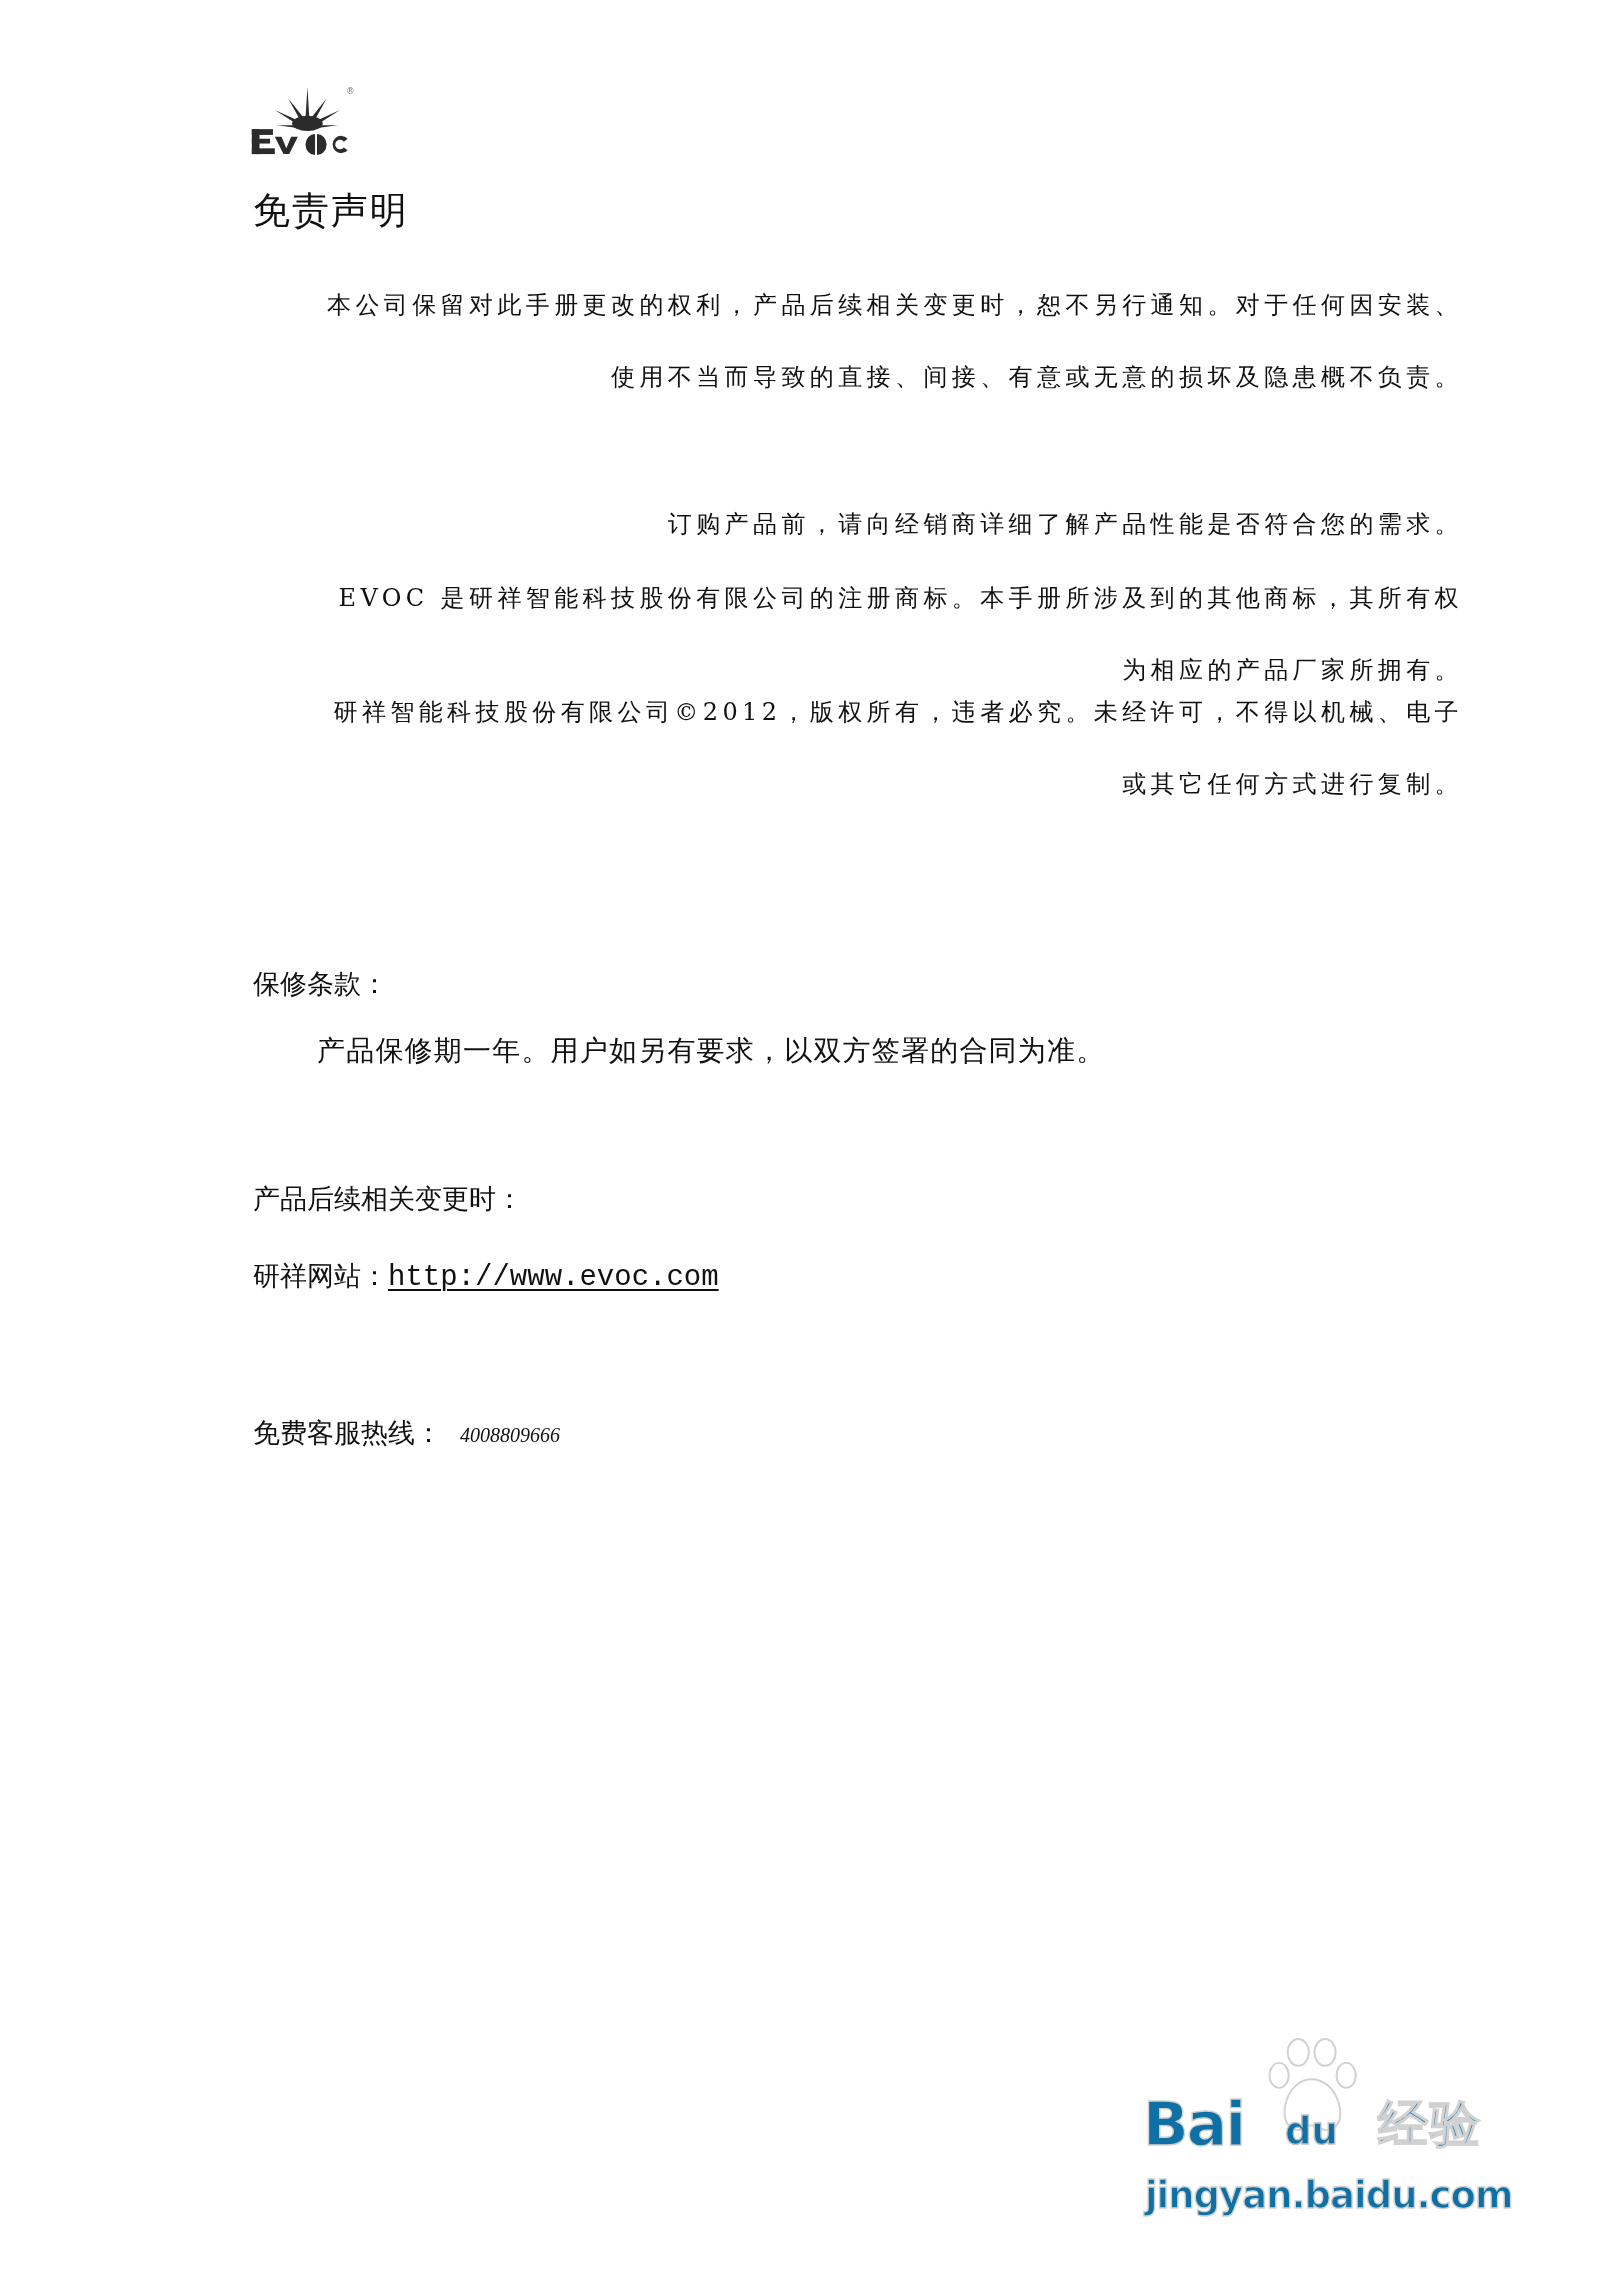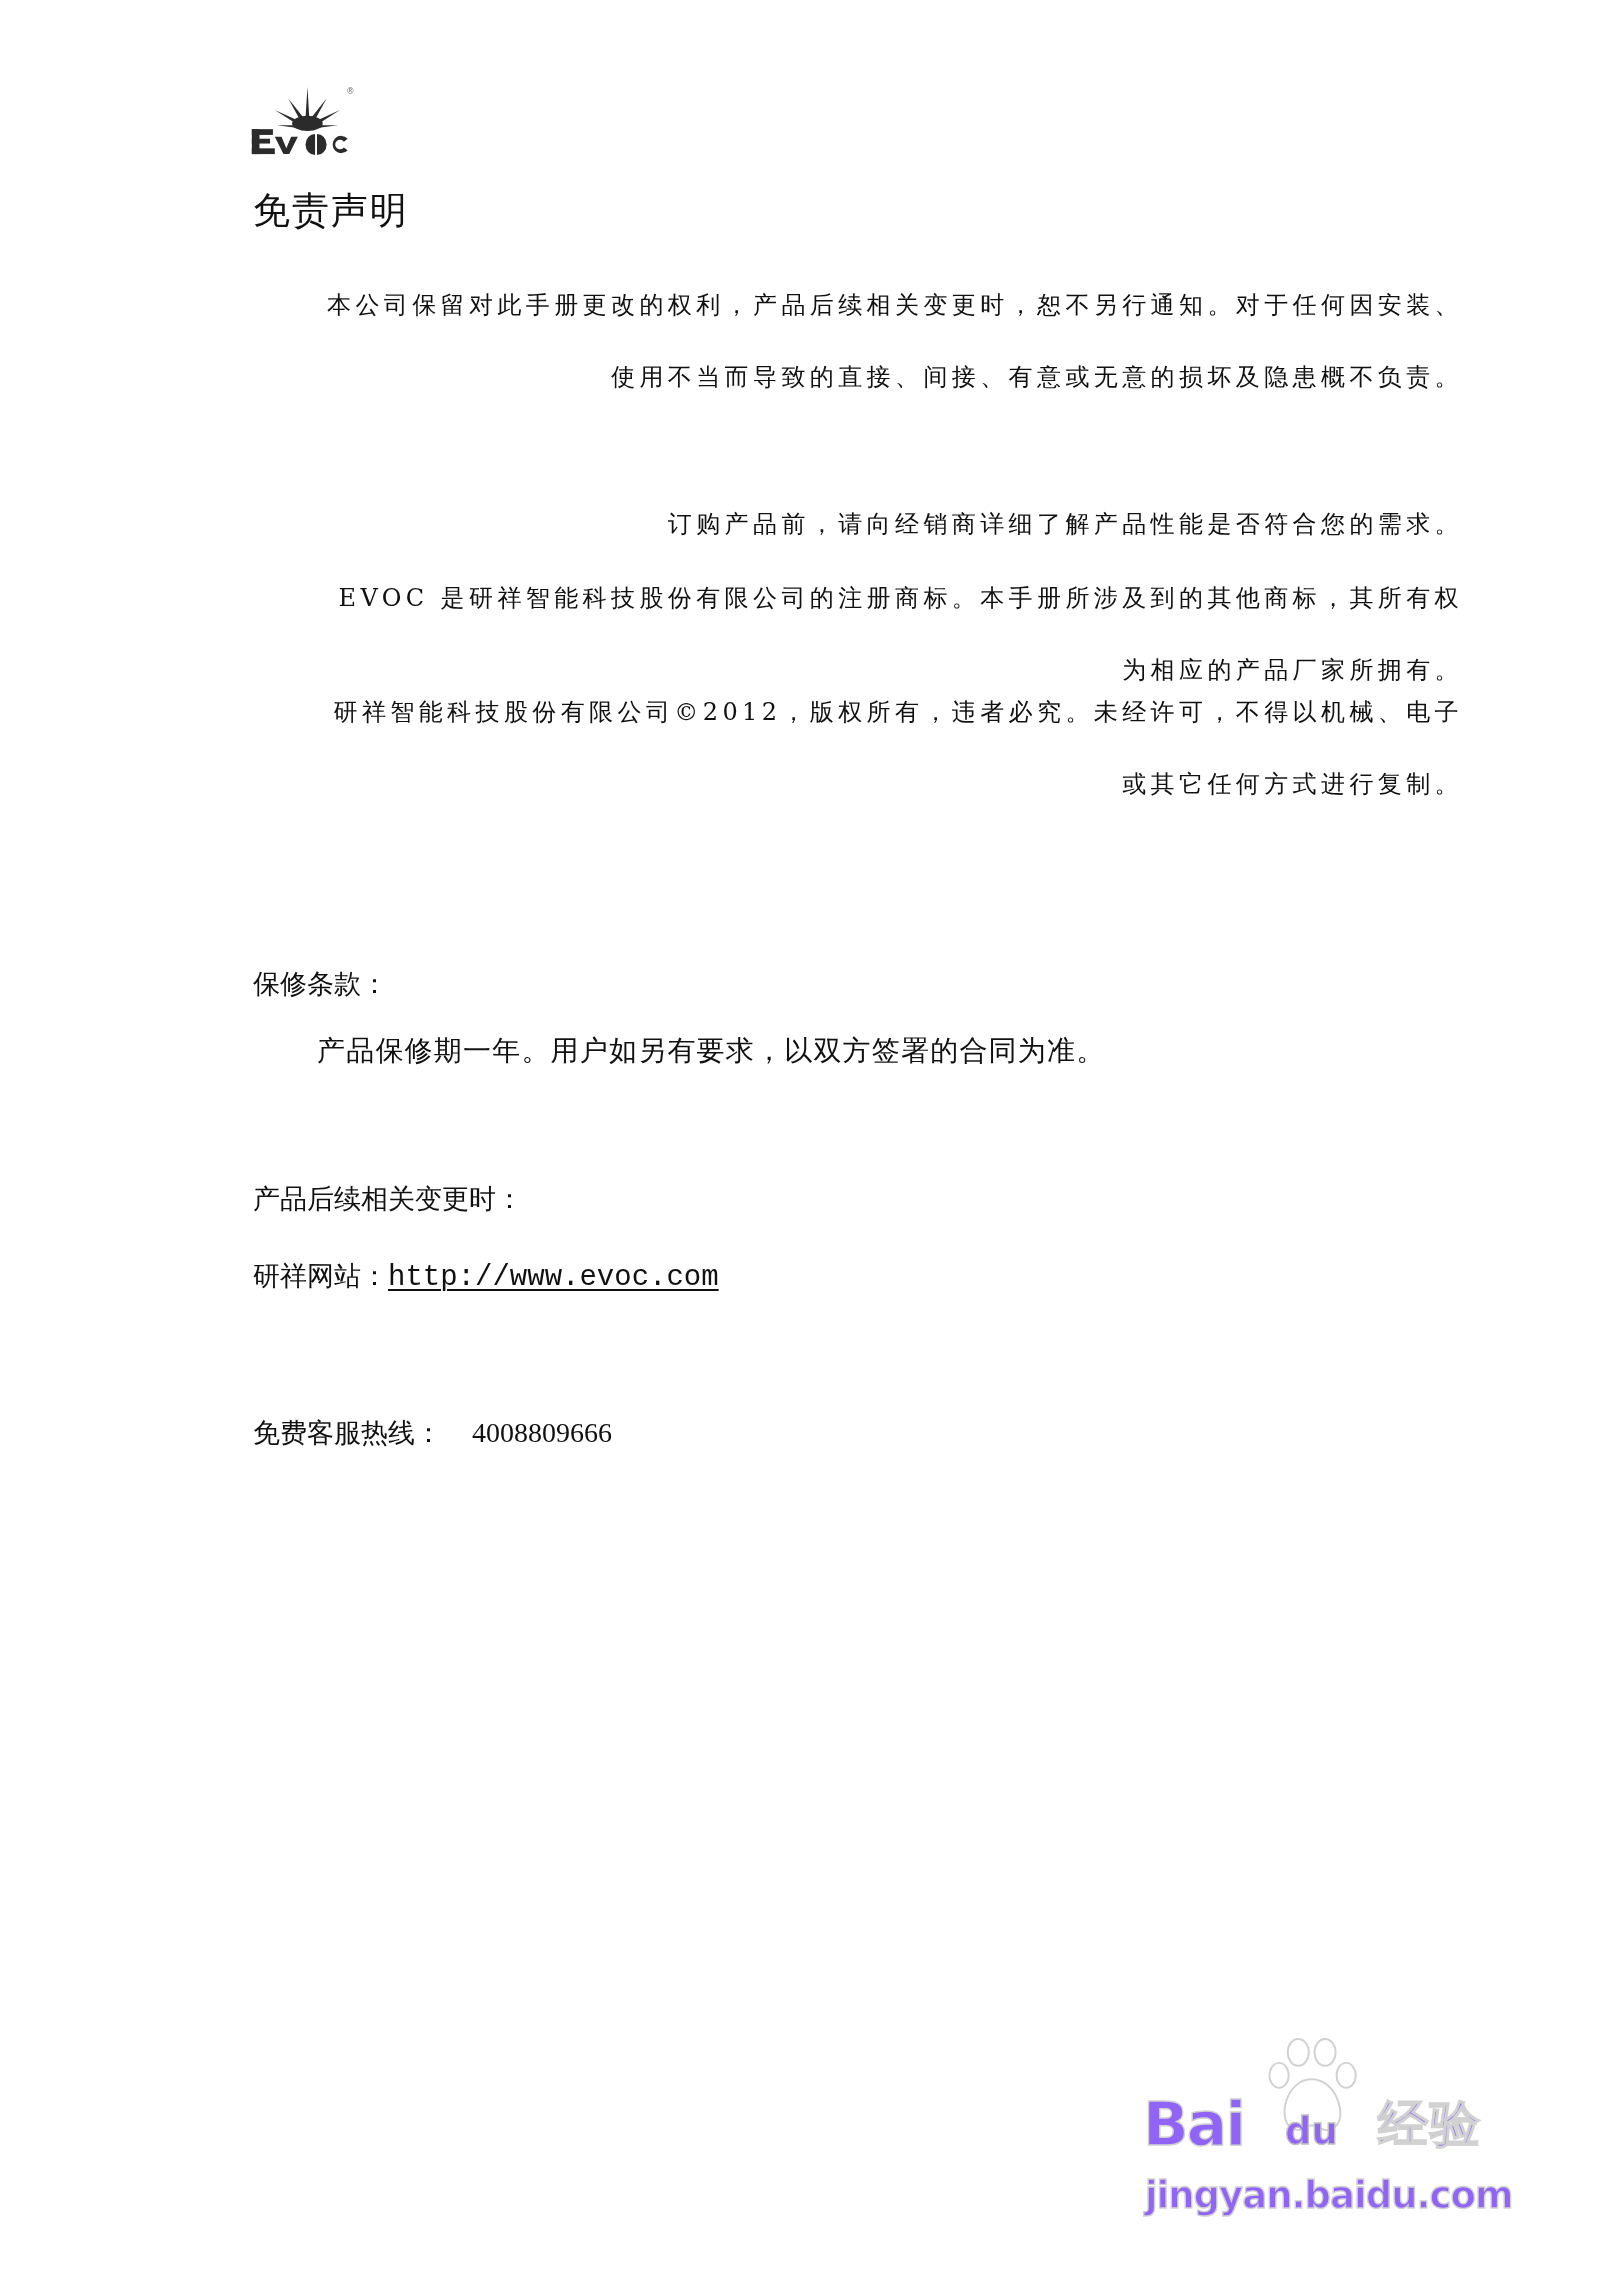--- a/index.html
+++ b/index.html
@@ -110,38 +110,39 @@
     }
     a.link {
       color: #111;
       text-decoration: underline;
       text-decoration-thickness: 1.9px;
       text-underline-offset: 3.8px;
     }
     .paren { font-family: "DejaVu Sans", sans-serif; }
     .hotline-number {
       font-family: "Liberation Serif", "DejaVu Serif", serif;
-      font-size: 28px;
-      margin-left: 30px;
+      font-size: 20px;
+      margin-left: 18px;
+      font-style: italic;
     }
 
     
     .watermark {
       position: absolute;
       left: 1143px;
       top: 2041px;
       width: 384px;
       height: 192px;
       opacity: 0.95;
     }
     .wm-text {
       position: absolute;
       font-family: "DejaVu Sans", sans-serif;
       font-weight: bold;
-      color: #8b5cf6;
+      color: #0369a1;
       -webkit-text-stroke: 1.4px #cfcfcf;
     }
     .wm-bai {
       left: 0;
       top: 48px;
       font-size: 60px;
       letter-spacing: -1.9px;
     }
     .wm-du {
       left: 142px;

